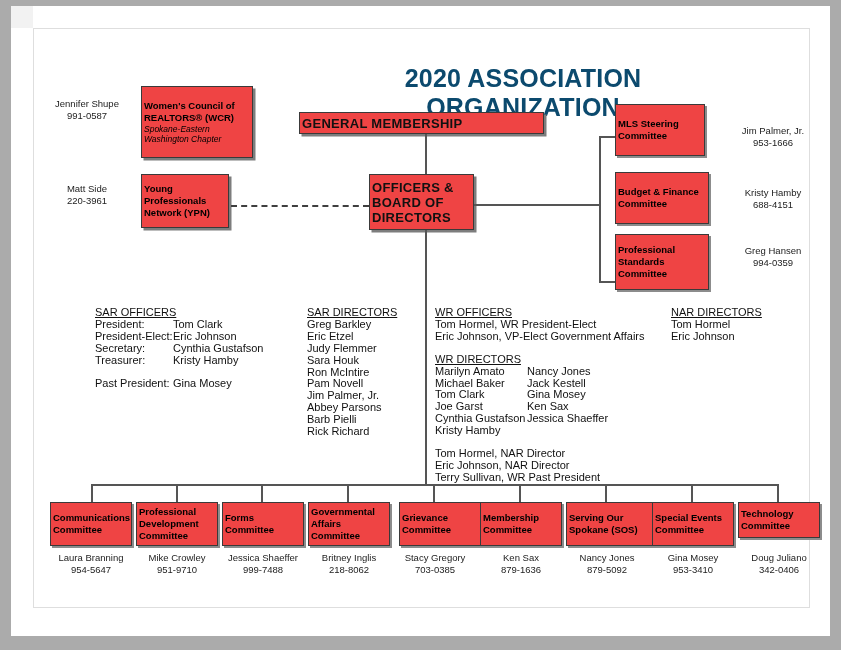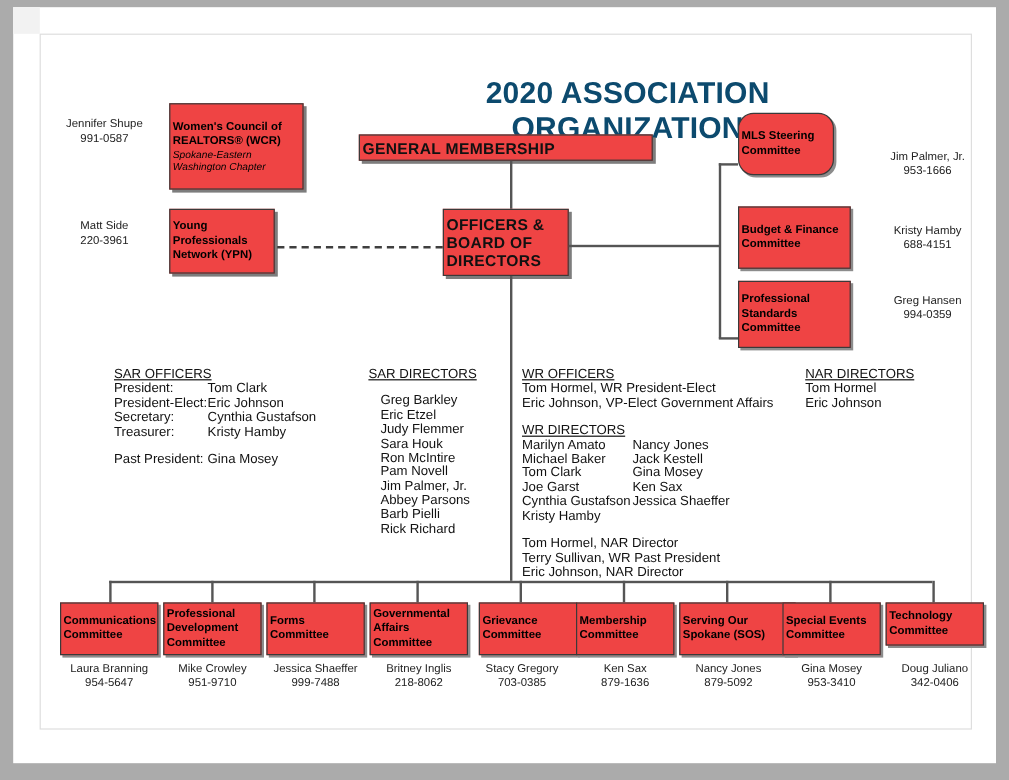--- a/index.html
+++ b/index.html
@@ -63,21 +63,21 @@
   
   .tblock{font-size:11px;line-height:11.9px;color:#111;}
   .tblock .hd{text-decoration:underline;white-space:nowrap;}
   .row{display:flex;}
   .row .k{width:78px;flex:0 0 78px;}
   .row .v{flex:1;}
   .cols{display:flex;}
   .cols .c1{width:92px;flex:0 0 92px;}
   .cols .c2{flex:1;}
   .gap{height:11px;}
-  ul.plain{margin:10px;padding:0;list-style:none;}
+  ul.plain{margin:0;padding:0;list-style:none;}
 </style>
 </head>
 <body>
 
 <div class="viewer">
   <div class="page-shadow"></div>
   <div class="bevel-tl"></div>
   <div class="page"></div>
 
   <div class="canvas">
@@ -117,21 +117,21 @@
       <div class="inner smallcaps">OFFICERS &amp; BOARD OF DIRECTORS</div>
     </div>
 
     <div class="ln lnh abs" style="left:441px;top:176px;width:126px;"></div>
     <div class="ln lnv abs" style="left:566px;top:108px;height:146px;"></div>
     <div class="ln lnh abs" style="left:566px;top:108px;width:16px;"></div>
     <div class="ln lnh abs" style="left:566px;top:253px;width:16px;"></div>
 
     <div class="ln lnv abs" style="left:392px;top:202px;height:254px;"></div>
 
-    <div class="abs box thin" style="left:582px;top:66px;width:80px;height:52px;border-radius:13px;">
+    <div class="abs box thin" style="left:582px;top:76px;width:90px;height:52px;">
       <div class="inner">MLS Steering Committee</div>
     </div>
     <div class="abs contact" style="left:688px;top:97px;width:104px;">
       <div>Jim Palmer, Jr.</div>
       <div>953-1666</div>
     </div>
 
     <div class="abs box thin" style="left:582px;top:144px;width:94px;height:52px;">
       <div class="inner">Budget &amp; Finance Committee</div>
     </div>
@@ -207,22 +207,22 @@
         <div class="c2">
           <div>Nancy Jones</div>
           <div>Jack Kestell</div>
           <div>Gina Mosey</div>
           <div>Ken Sax</div>
           <div>Jessica Shaeffer</div>
         </div>
       </div>
       <div class="gap"></div>
       <div>Tom Hormel, NAR Director</div>
+      <div>Eric Johnson, NAR Director</div>
       <div>Terry Sullivan, WR Past President</div>
-      <div>Eric Johnson, NAR Director</div>
     </div>
 
     <div class="abs tblock" style="left:638px;top:279px;width:120px;">
       <div class="hd">NAR DIRECTORS</div>
       <div>Tom Hormel</div>
       <div>Eric Johnson</div>
     </div>
 
     <div class="ln lnh abs" style="left:58px;top:456px;width:686px;"></div>
 

